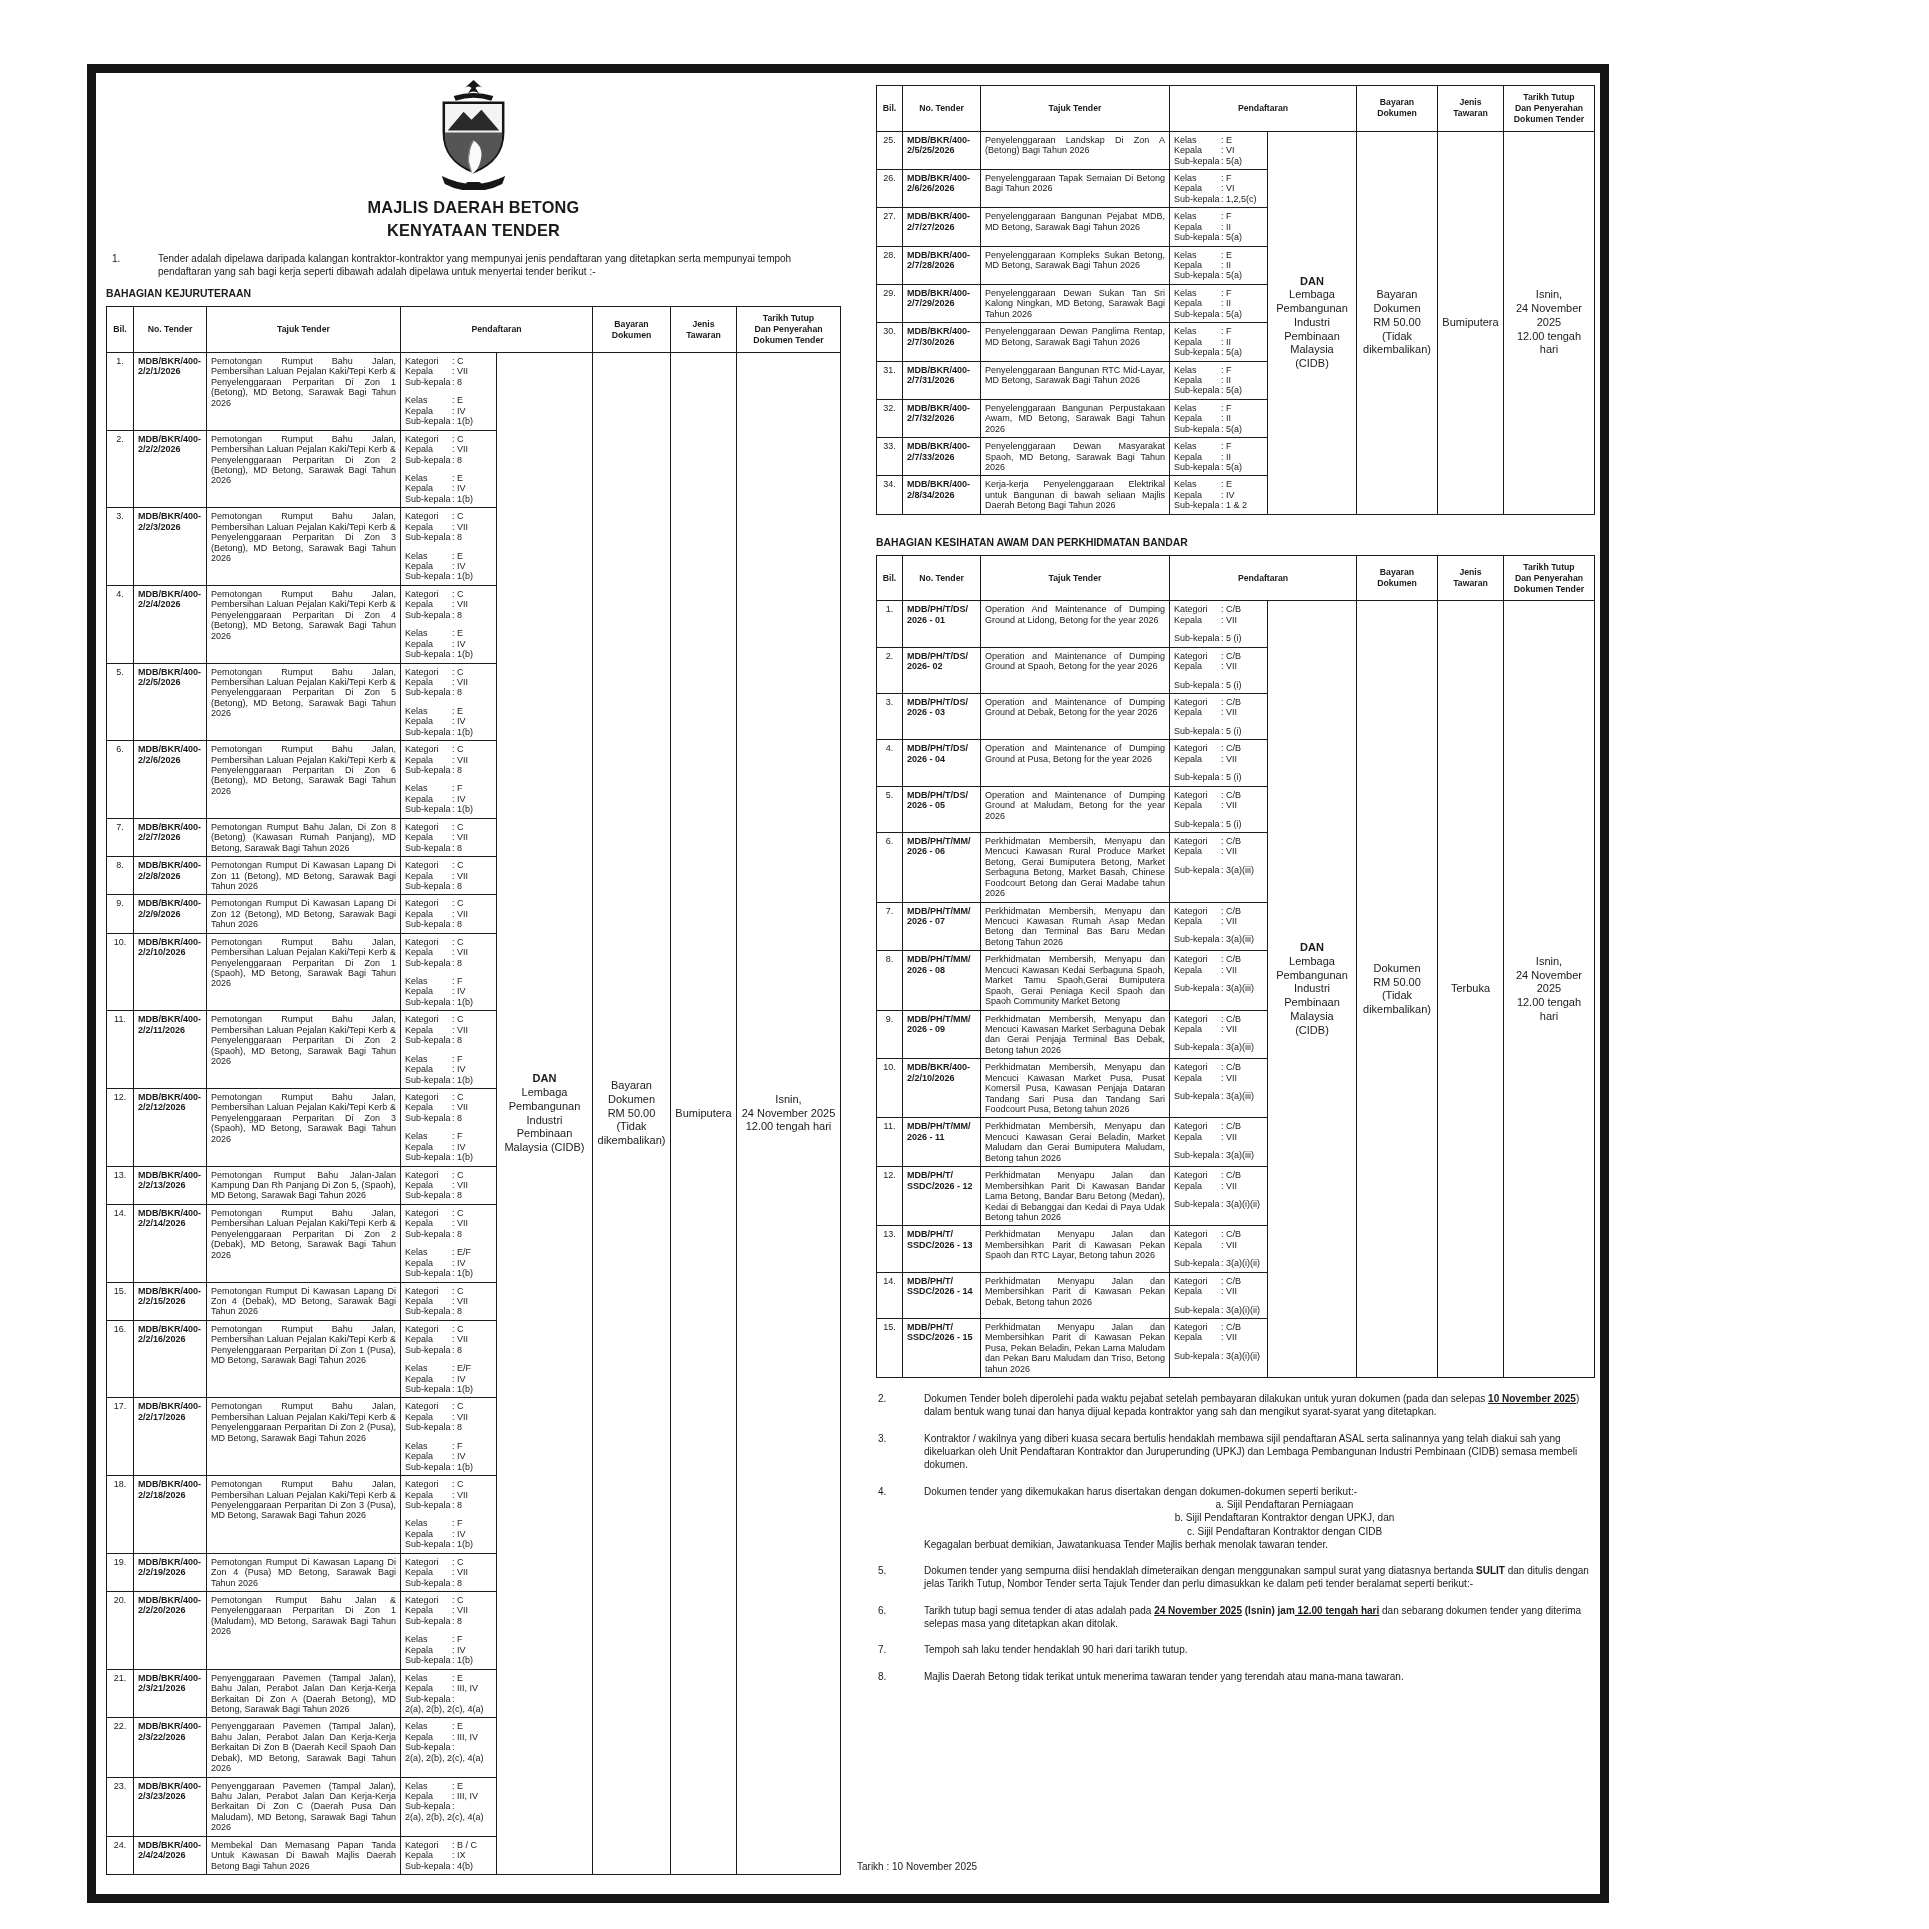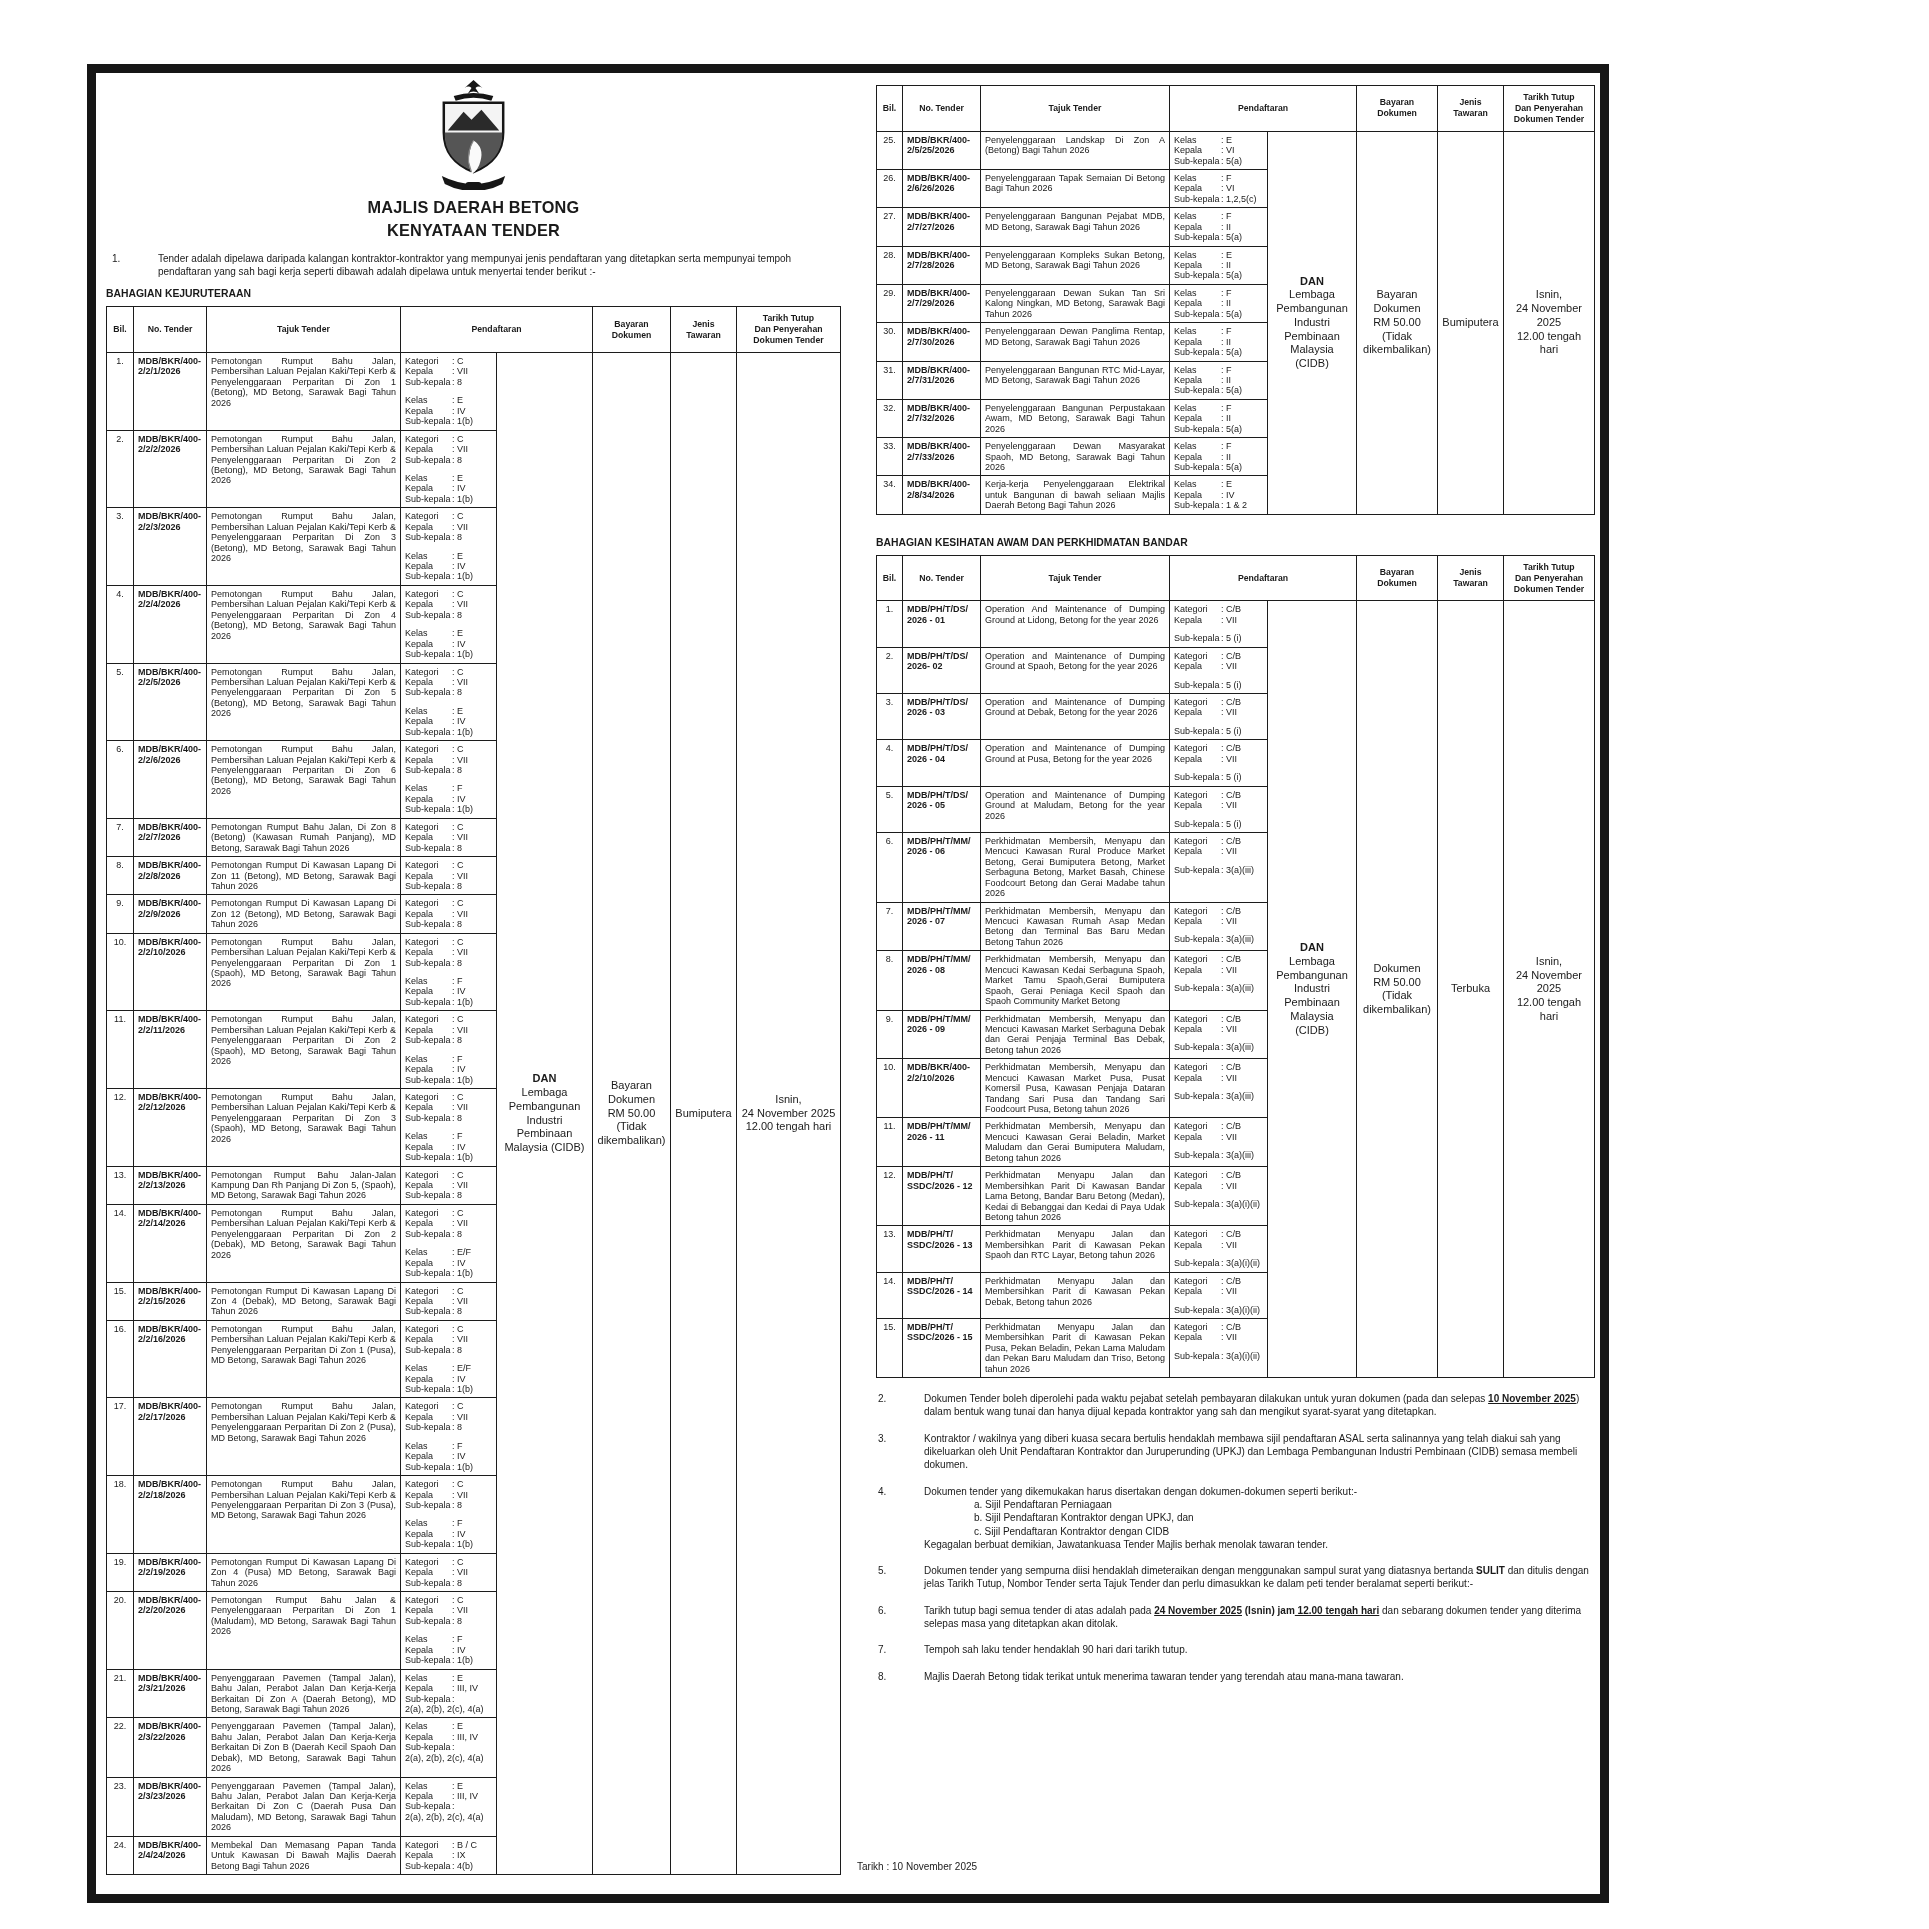--- a/index.html
+++ b/index.html
@@ -33,21 +33,21 @@
   .pl{display:flex;}
   .pl .l{width:47px;flex:none;}
   .pl .v{flex:1;}
   .gap{height:8px;}
   td.mc{text-align:center;vertical-align:middle;white-space:pre-line;font-size:11px;line-height:1.25;}
   .mc .b{font-weight:bold;}
   .notes{margin-top:14px;}
   .note{display:flex;font-size:10px;line-height:1.33;margin-bottom:13px;}
   .note .nnum{width:46px;flex:none;padding-left:2px;}
   .note .nbody{flex:1;}
-  .sub{padding-left:50px;}
+  .sub{padding-left:50px;text-align:center;}
   .addr{text-align:center;font-weight:bold;margin-top:13px;line-height:1.35;}
   .sig{width:693px;text-align:center;font-weight:bold;font-size:10.4px;margin-top:30px;line-height:1.35;}
   .datelbl{position:absolute;left:761px;top:1788px;font-size:10px;}
   .useg{text-decoration:underline;}
 </style>
 </head>
 <body>
 
 <div class="frame">
 

